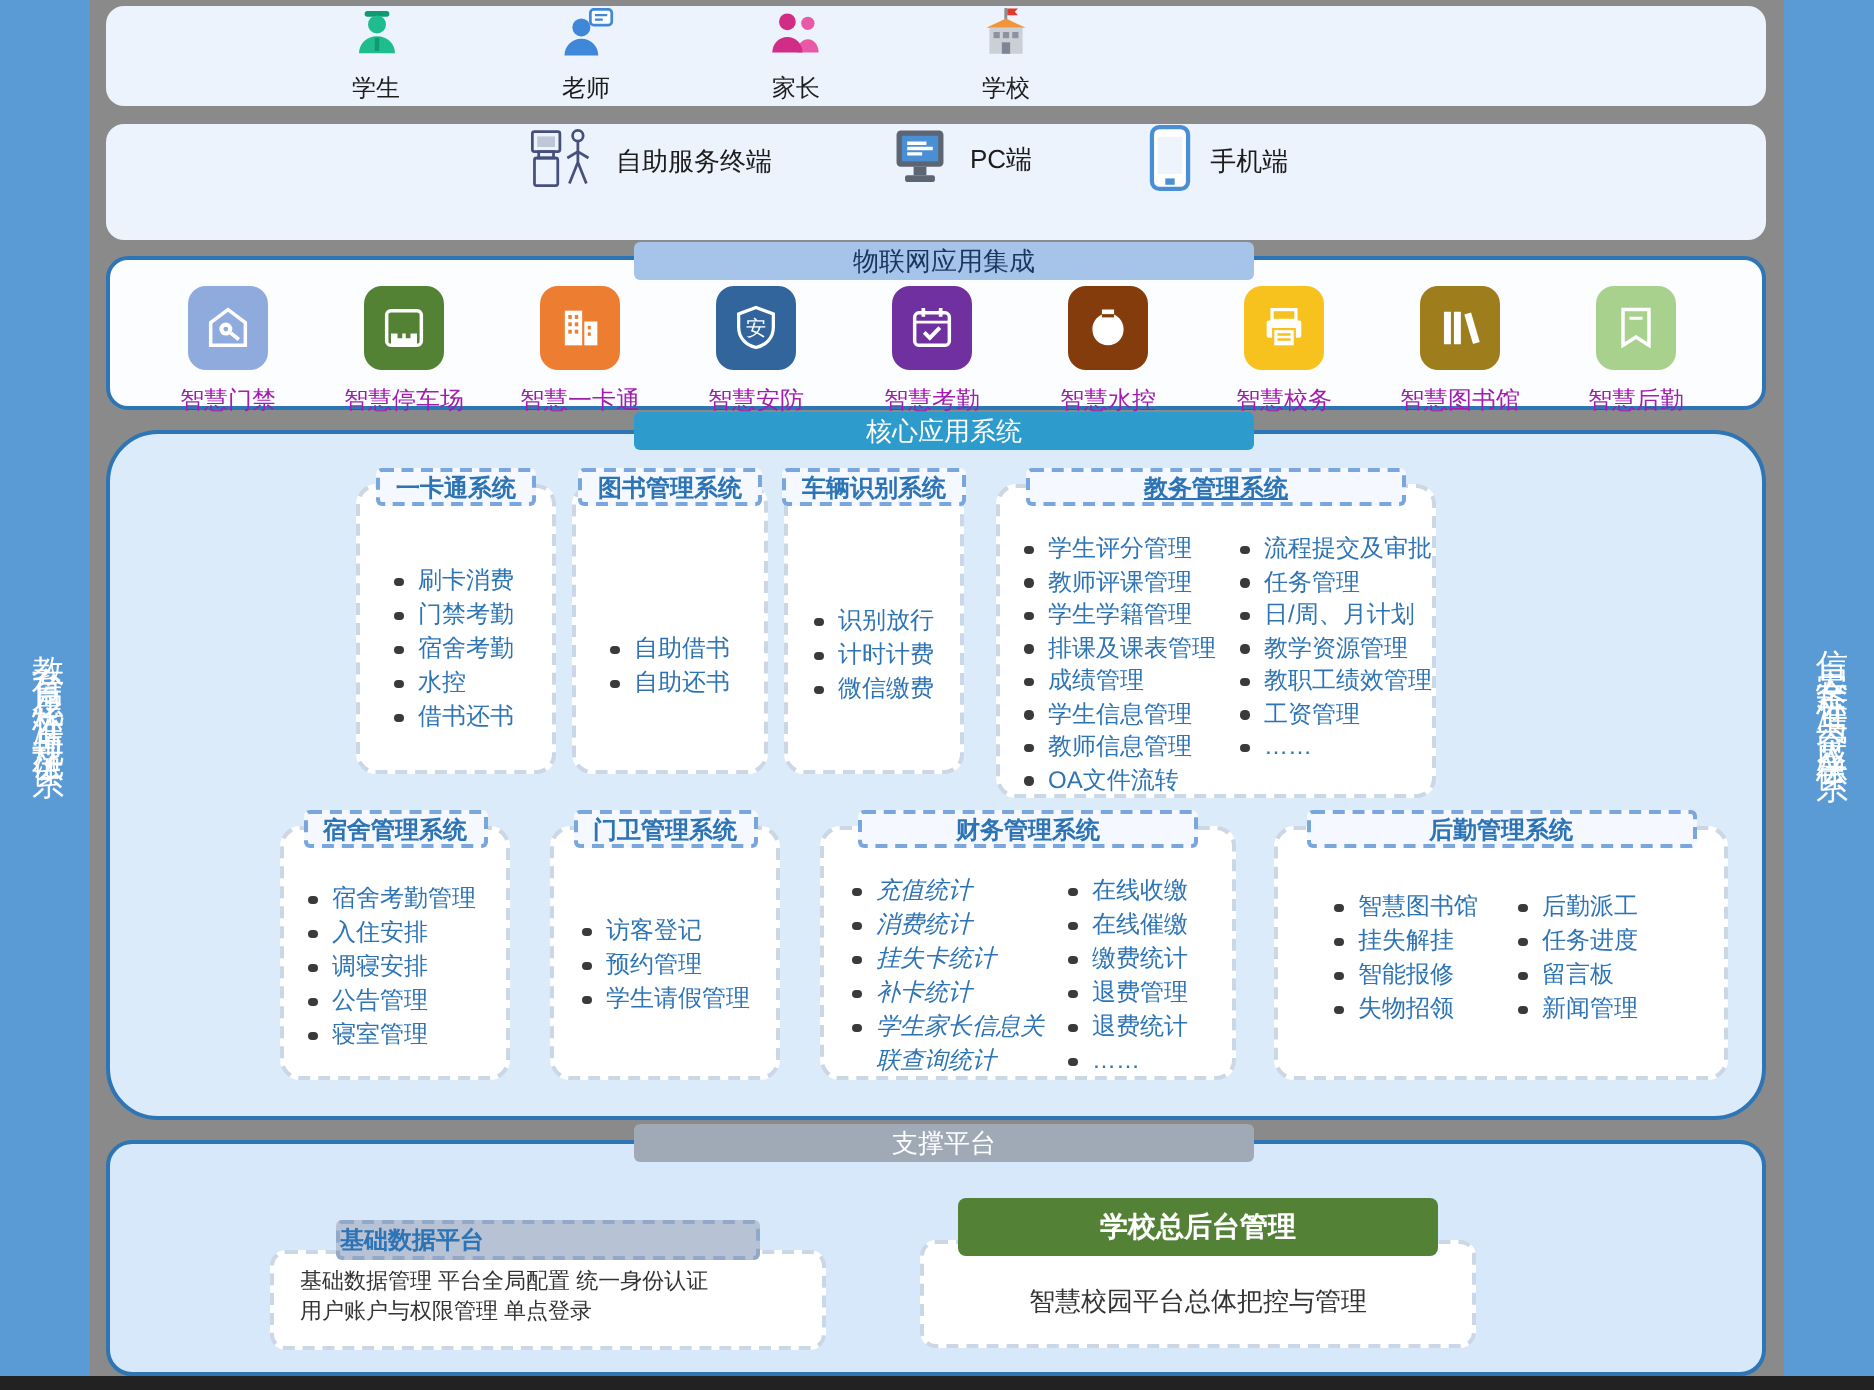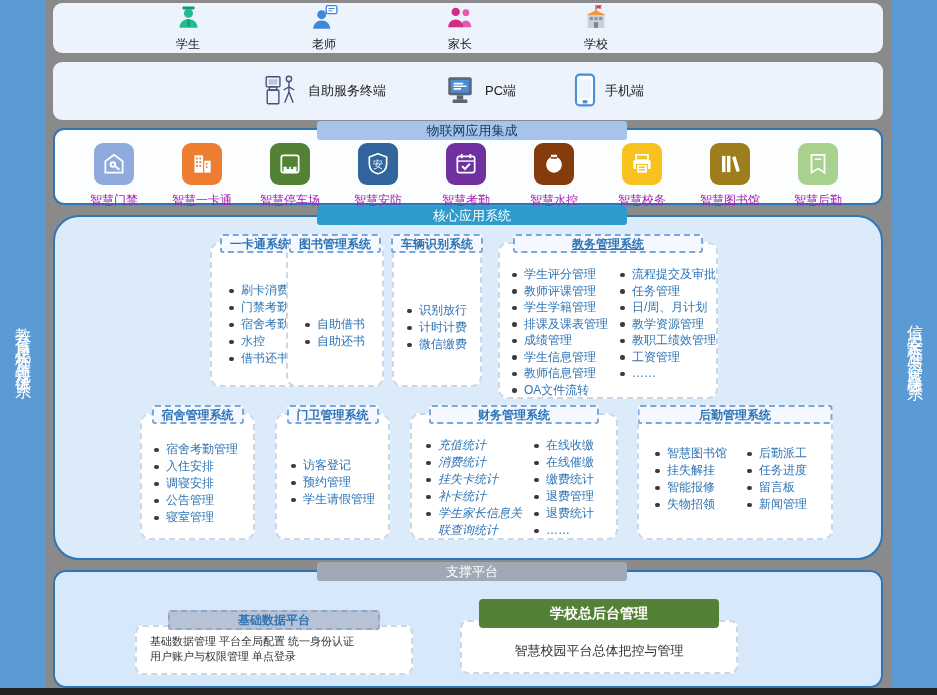--- a/index.html
+++ b/index.html
@@ -23,26 +23,26 @@
   .panel.support{top:570px;height:118px;background:#d7e8fa;border:2px solid #2e75b6;border-radius:13px;}
 
   
   .section-tab{position:absolute;left:300px;width:310px;height:19px;line-height:19px;
                text-align:center;font-size:13px;font-weight:normal;border-radius:3px;z-index:6;margin-left:17px;}
   .tab-iot{top:121px;background:#a6c3ea;color:#17375e;}
   .tab-core{top:206px;background:#2d9bcb;color:#ffffff;}
   .tab-support{top:562px;background:#a0aab7;color:#ffffff;}
 
   
-  .users-flex{display:flex;align-items:center;height:100%;padding-left:105px;gap:76px;}
+  .users-flex{display:flex;align-items:center;height:100%;padding-left:105px;gap:45px;}
   .user-item{display:flex;flex-direction:column;align-items:center;width:60px;}
   .user-item .ulabel{font-size:12px;color:#1c1c1c;margin-top:1px;}
 
   
-  .terms-flex{display:flex;align-items:center;height:100%;padding-left:210px;gap:58px;}
+  .terms-flex{display:flex;align-items:flex-start;height:100%;padding-left:210px;gap:58px;}
   .term-item{display:flex;align-items:center;gap:9px;font-size:13px;color:#1c1c1c;}
 
   
   .iot-flex{display:flex;justify-content:space-between;padding:13px 28px 0 24px;}
   .iot-item{display:flex;flex-direction:column;align-items:center;width:70px;}
   .iot-ico{width:40px;height:42px;border-radius:9px;display:flex;align-items:center;justify-content:center;}
   .iot-item .ilabel{font-size:12px;color:#a21caf;margin-top:7px;white-space:nowrap;}
   .c1{background:#8faadc;}.c2{background:#ed7d31;}.c3{background:#548235;}
   .c4{background:#31659c;}.c5{background:#7030a0;}.c6{background:#843c0c;}
   .c7{background:#9e7d1c;}.c8{background:#f7c11e;}.c9{background:#a9d18e;}
@@ -54,51 +54,51 @@
            padding:0 8px;height:19px;line-height:16px;font-size:12px;font-weight:bold;
            color:#2e74b5;white-space:nowrap;box-sizing:border-box;text-align:center;}
   .sys ul{list-style:none;margin:0;padding:0;}
   .sys li{position:relative;font-size:12px;color:#2e74b5;line-height:17px;
           white-space:nowrap;padding-left:14px;}
   .sys li::before{content:"";position:absolute;left:2px;top:6.5px;width:4.5px;height:4.5px;
                   border-radius:50%;background:#3a3a3a;}
   .sys li.wrap{white-space:normal;}
   .cols{display:flex;}
 
-  .sys-a{left:123px;top:25px;width:100px;height:145px;margin-left:32px;}
+  .sys-a{left:123px;top:25px;width:100px;height:145px;}
   .sys-a ul{margin:38px 0 0 15px;}
   .sys-b{left:231px;top:25px;width:98px;height:145px;}
   .sys-b ul{margin:72px 0 0 15px;}
   .sys-c{left:337px;top:25px;width:90px;height:145px;}
   .sys-c ul{margin:58px 0 0 11px;}
   .sys-d{left:443px;top:25px;width:220px;height:157px;}
   .sys-d .cols{margin:22px 0 0 10px;}
   .sys-d li{line-height:16.5px;}
   .sys-d .col1{width:112px;}
   .sys-d .sys-tab{width:190px;text-decoration:underline;}
 
   .sys-e{left:85px;top:196px;width:115px;height:127px;}
   .sys-e ul{margin:26px 0 0 10px;}
   .sys-f{left:220px;top:196px;width:115px;height:127px;}
   .sys-f ul{margin:42px 0 0 12px;}
   .sys-g{left:355px;top:196px;width:208px;height:127px;}
   .sys-g .cols{margin:22px 0 0 12px;}
   .sys-g .col1{width:108px;font-style:italic;}
   .sys-g .sys-tab{width:170px;}
-  .sys-h{left:582px;top:196px;width:196px;height:127px;}
+  .sys-h{left:582px;top:196px;width:227px;height:127px;padding-left:12px;}
   .sys-h .cols{margin:30px 0 0 14px;}
   .sys-h .col1{width:92px;}
   .sys-h .sys-tab{width:195px;}
 
   
   .sup-box{position:absolute;background:#ffffff;border:2px dashed #ccd7e5;border-radius:8px;box-sizing:border-box;}
   .sup-basic{left:80px;top:53px;width:278px;height:50px;}
   .sup-admin{left:405px;top:48px;width:278px;height:54px;}
   .basic-tab{position:absolute;top:-17px;left:50%;transform:translateX(-50%);
-             width:212px;height:20px;line-height:17px;text-align:center;box-sizing:border-box;
+             width:212px;height:20px;line-height:17px;text-align:left;box-sizing:border-box;
              background:#b7c3d5;border:2px dashed #92a8c8;border-radius:3px;
              font-size:12px;font-weight:bold;color:#2e74b5;}
   .admin-tab{position:absolute;top:-23px;left:50%;transform:translateX(-50%);
              width:240px;height:29px;line-height:29px;text-align:center;
              background:#538135;border-radius:4px;font-size:14px;font-weight:bold;color:#ffffff;}
   .basic-text{padding:7px 6px 0 13px;font-size:11px;color:#333333;line-height:15px;}
   .admin-text{padding-top:20px;text-align:center;font-size:13px;color:#333333;}
 </style>
 </head>
 <body>
@@ -212,20 +212,29 @@
       <div class="iot-item">
         <span class="iot-ico c1">
           <svg width="26" height="26" viewBox="0 0 24 24">
               <path d="M12 3.5l8 6V20H4V9.5z" fill="none" stroke="#fff" stroke-width="1.6"></path>
               <circle cx="11" cy="12.5" r="3" fill="#fff"></circle>
               <circle cx="11" cy="12.5" r="1.1" fill="#8faadc"></circle>
               <path d="M13.3 14.3l3.7 3" stroke="#fff" stroke-width="1.7"></path>
             </svg>
         </span>
         <span class="ilabel">智慧门禁</span>
+      </div>
+      <div class="iot-item">
+        <span class="iot-ico c3">
+          <svg width="26" height="26" viewBox="0 0 24 24">
+              <rect x="4" y="4" width="16" height="16" rx="2" fill="none" stroke="#fff" stroke-width="1.6"></rect>
+              <path d="M6 19.5v-5h3v2.2h2.2v-2.2h1.6v2.2H15v-2.2h3v5z" fill="#fff"></path>
+            </svg>
+        </span>
+        <span class="ilabel">智慧停车场</span>
       </div>
       <div class="iot-item">
         <span class="iot-ico c2">
           <svg width="26" height="26" viewBox="0 0 24 24">
               <rect x="5" y="4" width="8" height="16" fill="#fff"></rect>
               <rect x="14" y="9" width="6" height="11" fill="#fff"></rect>
               <g fill="#ed7d31">
                 <rect x="6.6" y="6" width="1.6" height="1.8"></rect>
                 <rect x="9.6" y="6" width="1.6" height="1.8"></rect>
                 <rect x="6.6" y="9.4" width="1.6" height="1.8"></rect>
@@ -233,29 +242,20 @@
                 <rect x="6.6" y="12.8" width="1.6" height="1.8"></rect>
                 <rect x="9.6" y="12.8" width="1.6" height="1.8"></rect>
                 <rect x="15.6" y="11" width="1.4" height="1.6"></rect>
                 <rect x="15.6" y="14" width="1.4" height="1.6"></rect>
               </g>
             </svg>
         </span>
         <span class="ilabel">智慧一卡通</span>
       </div>
       <div class="iot-item">
-        <span class="iot-ico c3">
-          <svg width="26" height="26" viewBox="0 0 24 24">
-              <rect x="4" y="4" width="16" height="16" rx="2" fill="none" stroke="#fff" stroke-width="1.6"></rect>
-              <path d="M6 19.5v-5h3v2.2h2.2v-2.2h1.6v2.2H15v-2.2h3v5z" fill="#fff"></path>
-            </svg>
-        </span>
-        <span class="ilabel">智慧停车场</span>
-      </div>
-      <div class="iot-item">
         <span class="iot-ico c4">
           <svg width="26" height="26" viewBox="0 0 24 24">
               <path d="M12 2.5l8 3v6.2c0 5-3.4 8.2-8 9.3-4.6-1.1-8-4.3-8-9.3V5.5z" fill="none" stroke="#fff" stroke-width="1.5"></path>
               <text x="12" y="15.3" font-size="9.5" fill="#fff" text-anchor="middle" font-family="DejaVu Sans, sans-serif">安</text>
             </svg>
         </span>
         <span class="ilabel">智慧安防</span>
       </div>
       <div class="iot-item">
         <span class="iot-ico c5">

